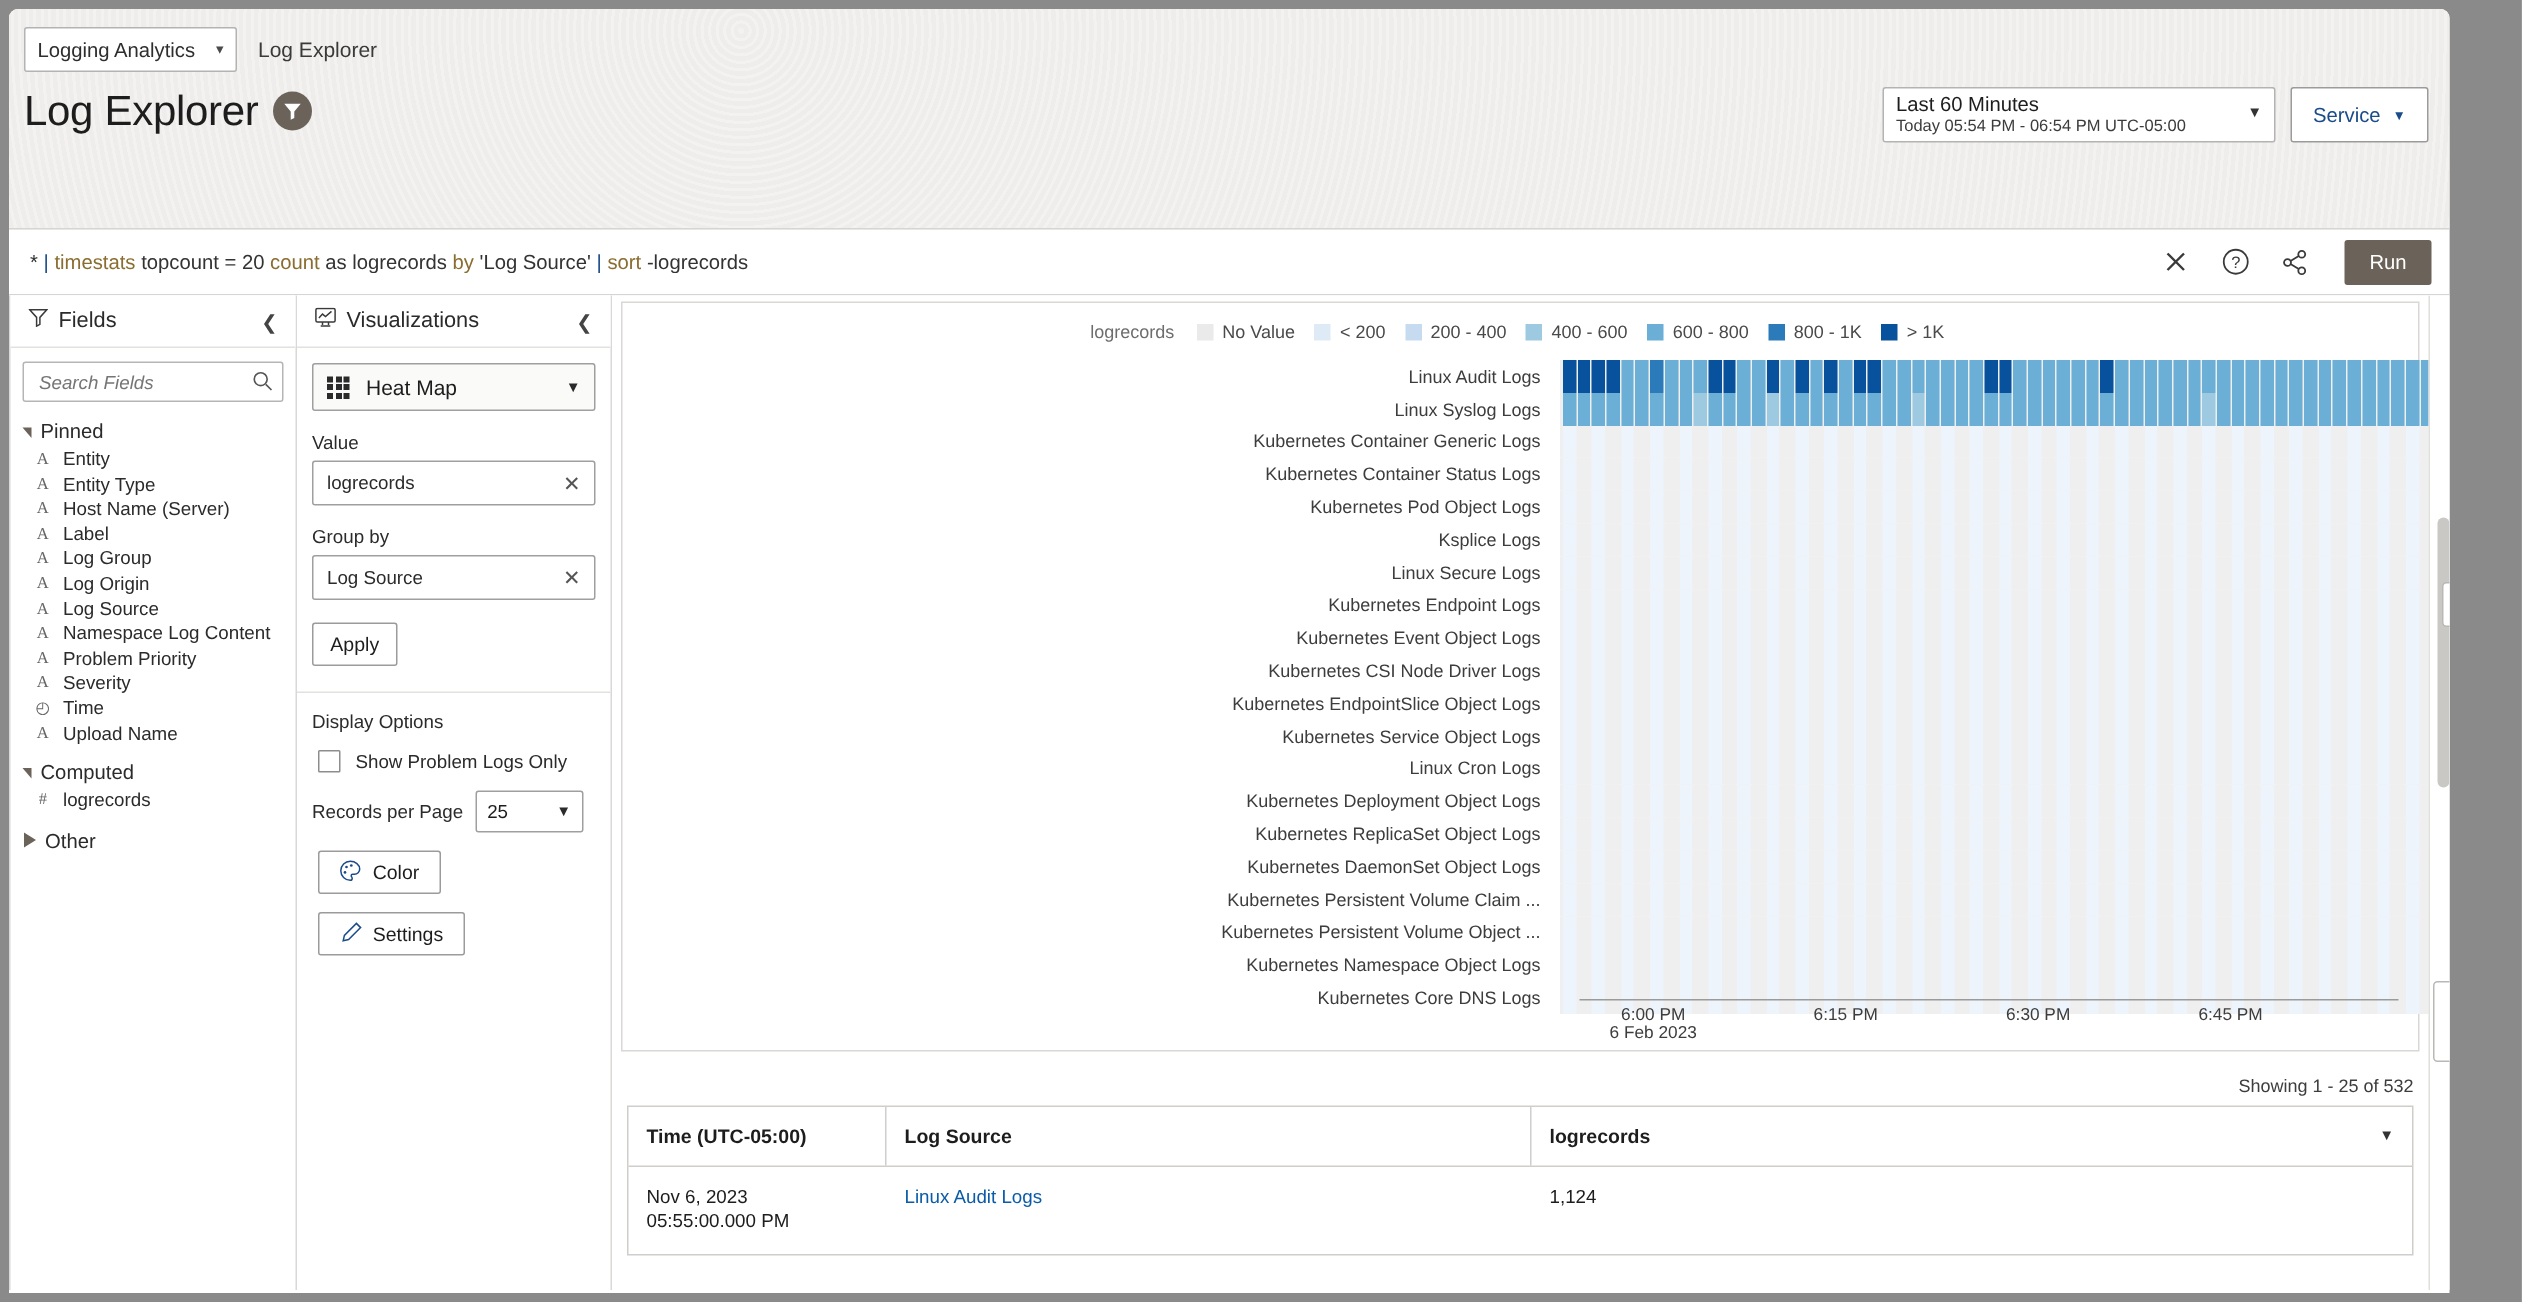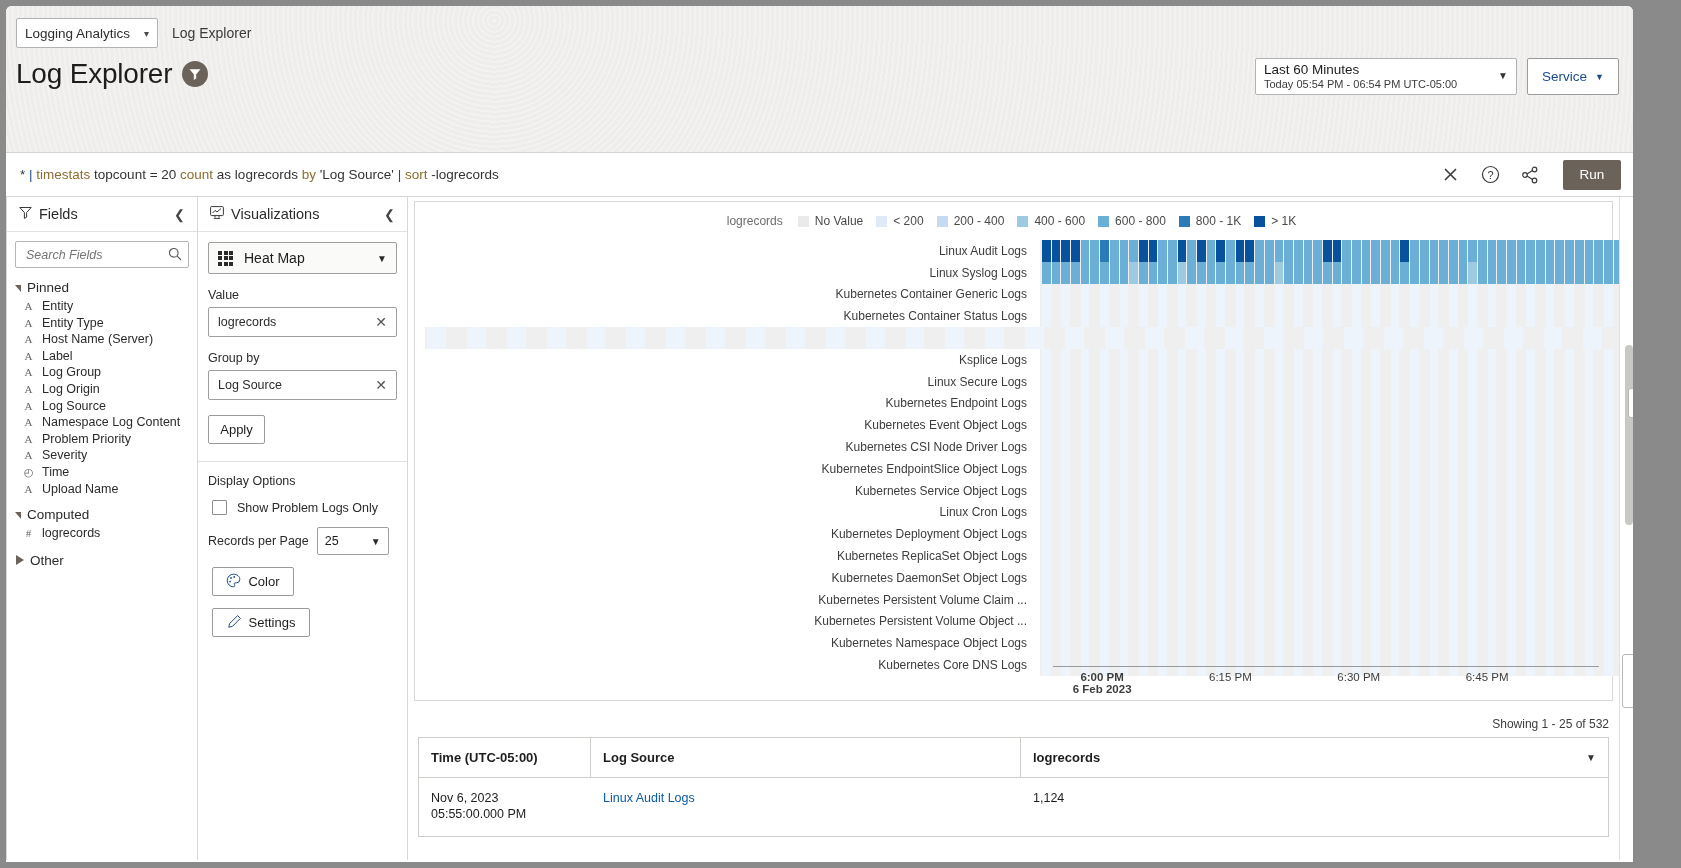--- a/index.html
+++ b/index.html
@@ -974,20 +974,21 @@
                     <div class="hm-cell" style="background: rgb(239, 239, 239);"></div>
                     <div class="hm-cell" style="background: rgb(238, 244, 251);"></div>
                     <div class="hm-cell" style="background: rgb(239, 239, 239);"></div>
                     <div class="hm-cell" style="background: rgb(238, 244, 251);"></div>
                     <div class="hm-cell" style="background: rgb(239, 239, 239);"></div>
                     <div class="hm-cell" style="background: rgb(238, 244, 251);"></div>
                     <div class="hm-cell" style="background: rgb(239, 239, 239);"></div>
                   </div>
                 </div>
                 <div class="hm-row">
+                  <div class="hm-label">Kubernetes Pod Object Logs</div>
                   <div class="hm-cells">
                     <div class="hm-cell" style="background: rgb(238, 244, 251);"></div>
                     <div class="hm-cell" style="background: rgb(239, 239, 239);"></div>
                     <div class="hm-cell" style="background: rgb(238, 244, 251);"></div>
                     <div class="hm-cell" style="background: rgb(239, 239, 239);"></div>
                     <div class="hm-cell" style="background: rgb(238, 244, 251);"></div>
                     <div class="hm-cell" style="background: rgb(239, 239, 239);"></div>
                     <div class="hm-cell" style="background: rgb(238, 244, 251);"></div>
                     <div class="hm-cell" style="background: rgb(239, 239, 239);"></div>
                     <div class="hm-cell" style="background: rgb(238, 244, 251);"></div>
@@ -2015,21 +2016,21 @@
                     <div class="hm-cell" style="background: rgb(239, 239, 239);"></div>
                     <div class="hm-cell" style="background: rgb(238, 244, 251);"></div>
                     <div class="hm-cell" style="background: rgb(239, 239, 239);"></div>
                     <div class="hm-cell" style="background: rgb(238, 244, 251);"></div>
                     <div class="hm-cell" style="background: rgb(239, 239, 239);"></div>
                   </div>
                 </div>
               </div>
           <div class="hm-axis"></div>
           <div class="x-ticks" id="x-ticks">
-                <div class="x-tick" style="left: 9%; font-weight: bold;"><span>6:00 PM</span><span class="sub">6 Feb 2023</span></div>
+                <div class="x-tick" style="left: 9%;"><span>6:00 PM</span><span class="sub">6 Feb 2023</span></div>
                 <div class="x-tick" style="left: 32.5%;"><span>6:15 PM</span></div>
                 <div class="x-tick" style="left: 56%;"><span>6:30 PM</span></div>
                 <div class="x-tick" style="left: 79.5%;"><span>6:45 PM</span></div>
               </div>
         </div>
       </div>
 
       <div class="showing">Showing 1 - 25 of 532</div>
 
       <div class="tbl">

